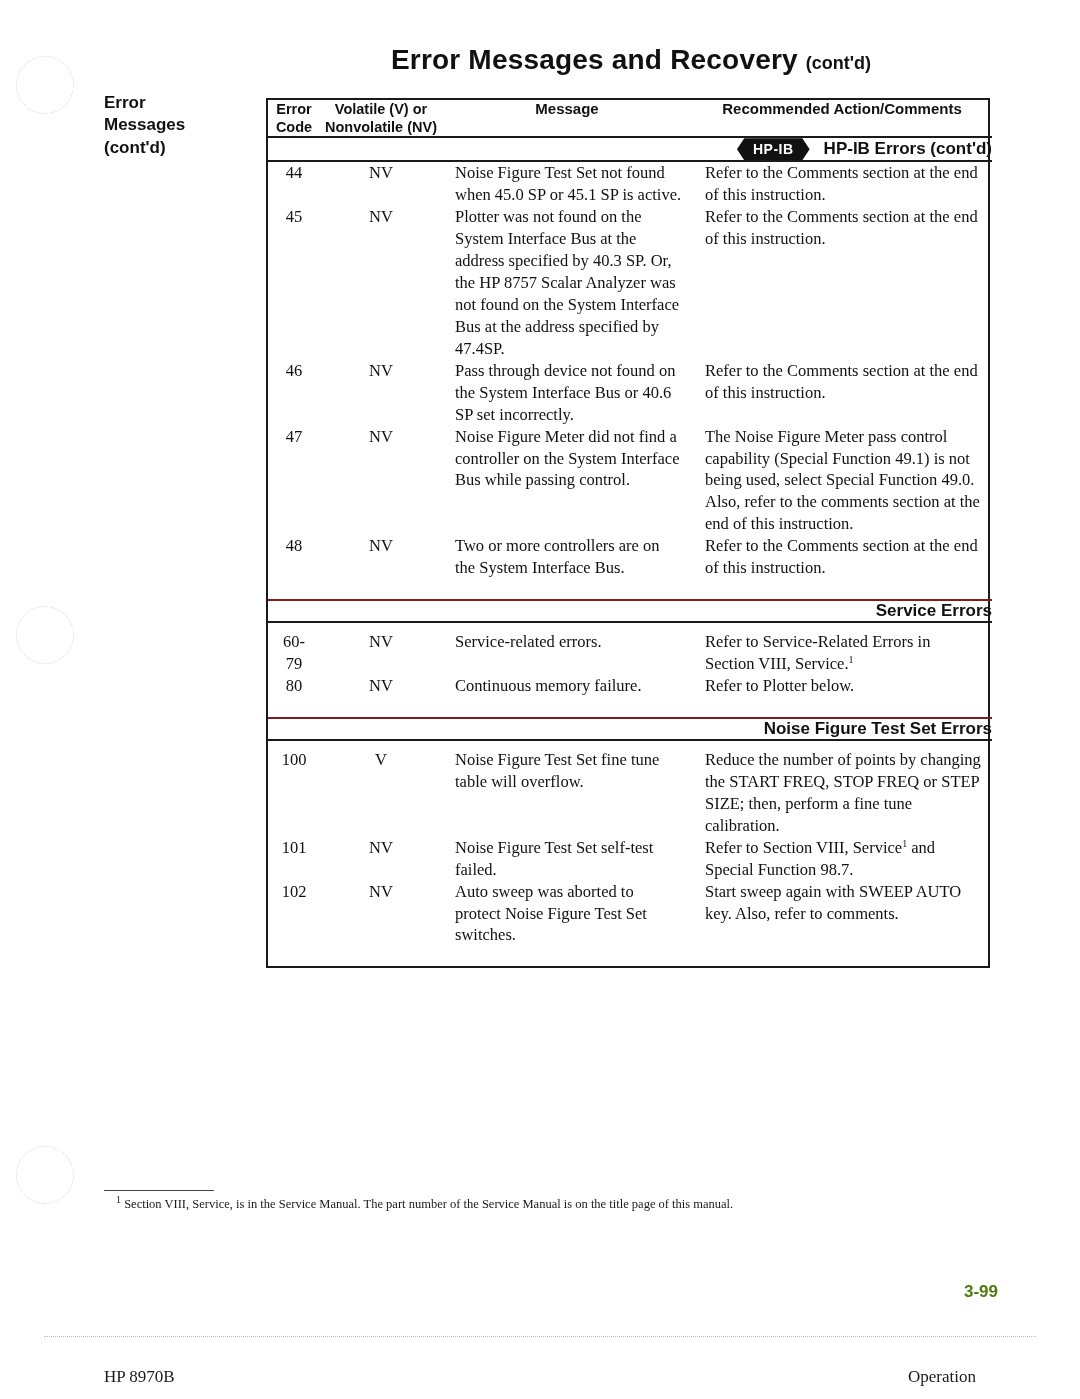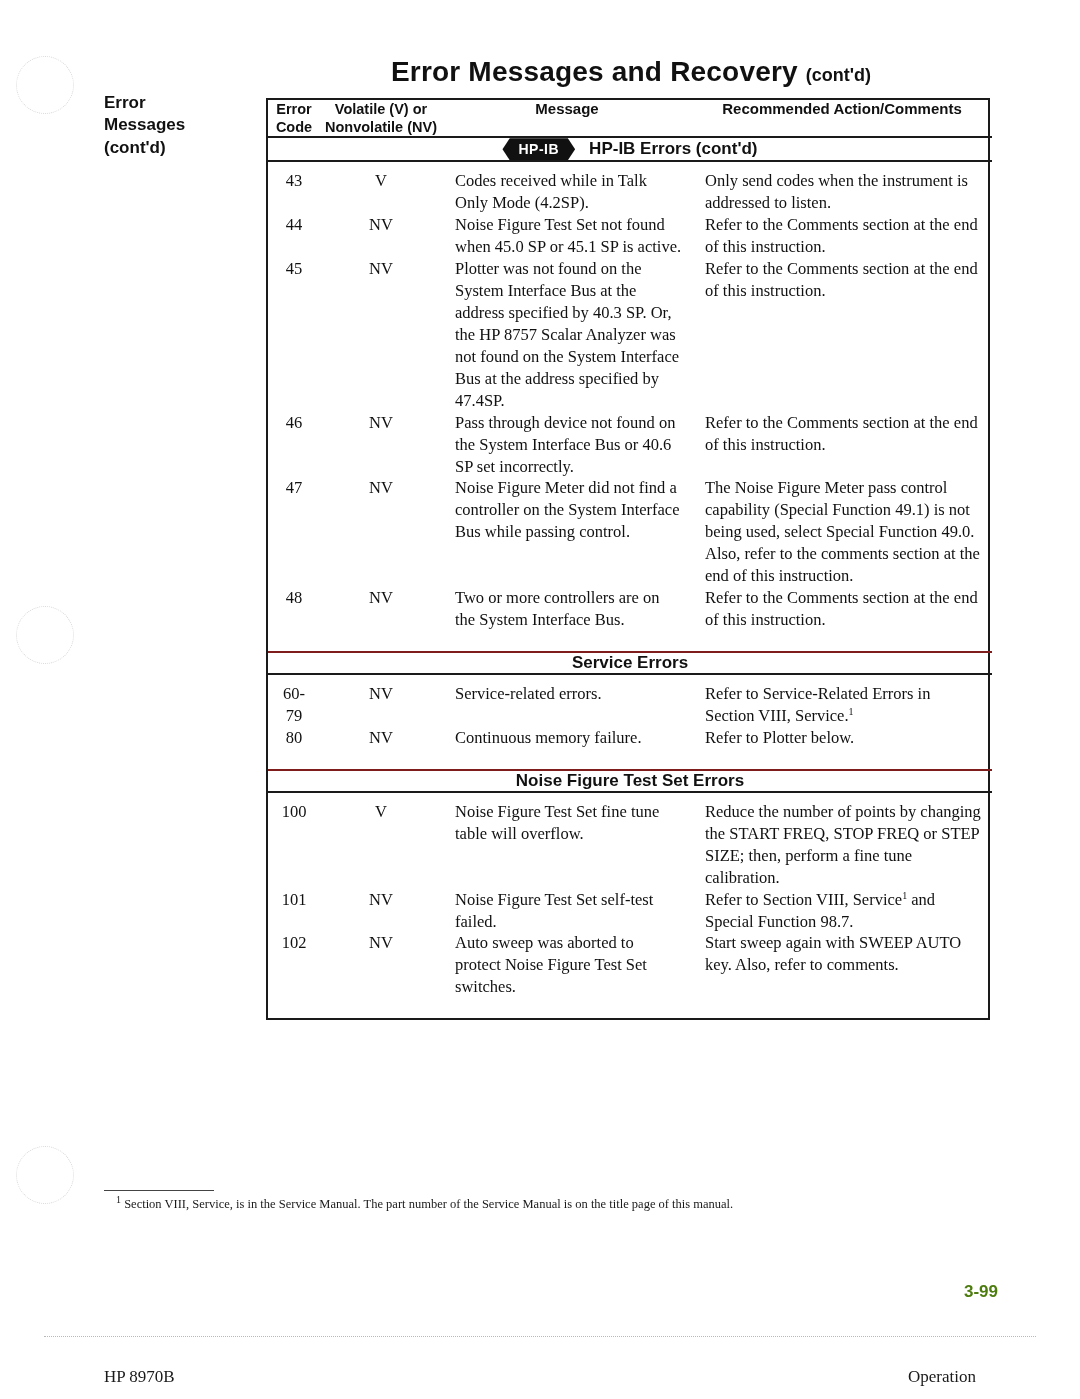--- a/index.html
+++ b/index.html
@@ -26,21 +26,21 @@
     left: 16px;
   }
   .punch.p1 { top: 56px; }
   .punch.p2 { top: 606px; }
   .punch.p3 { top: 1146px; }
 
   
   .page-title {
     position: absolute;
     left: 266px;
-    top: 56px;
+    top: 44px;
     width: 730px;
     text-align: center;
     font-family: "Liberation Sans", sans-serif;
     font-weight: bold;
     font-size: 28px;
     letter-spacing: 0.2px;
     color: #111;
   }
   .page-title .contd {
     font-size: 18px;
@@ -99,21 +99,21 @@
     text-align: center;
     vertical-align: middle;
     padding: 11px 4px 11px 4px;
     color: #111;
   }
   .hdr { border-bottom: 2px solid #1a1a1a; }
   .hdr td.h-msg, .hdr td.h-act { font-size: 15px; }
 
   
   .band td {
-    text-align: center;
+    text-align: right;
     vertical-align: middle;
     font-family: "Liberation Sans", sans-serif;
     font-weight: bold;
     font-size: 17px;
     padding: 12px 0 12px 0;
     color: #111;
   }
   .band { border-bottom: 2px solid #1a1a1a; }
   .band.top-rule { border-top: 2px solid #7f1d1d; }
 
@@ -240,26 +240,20 @@
           <td class="sep-r"><span>Volatile (V) or</span><br><span>Nonvolatile (NV)</span></td>
           <td class="h-msg sep-r-dot"><span>Message</span></td>
           <td class="h-act"><span>Recommended Action/Comments</span></td>
         </tr>
         <tr class="band">
           <td colspan="4"><span class="badge-line">
               <span class="hpib-badge">HP-IB</span>
               <span>HP-IB Errors (cont'd)</span>
             </span></td>
         </tr>
-        <tr class="drow first-in-block">
-          <td class="d-code sep-r-dot">43</td>
-          <td class="d-vol sep-r">V</td>
-          <td class="d-msg sep-r-dot">Codes received while in Talk Only Mode (4.2SP).</td>
-          <td class="d-act">Only send codes when the instrument is addressed to listen.</td>
-        </tr>
         <tr class="drow">
           <td class="d-code sep-r-dot">44</td>
           <td class="d-vol sep-r">NV</td>
           <td class="d-msg sep-r-dot">Noise Figure Test Set not found when 45.0 SP or 45.1 SP is active.</td>
           <td class="d-act">Refer to the Comments section at the end of this instruction.</td>
         </tr>
         <tr class="drow">
           <td class="d-code sep-r-dot">45</td>
           <td class="d-vol sep-r">NV</td>
           <td class="d-msg sep-r-dot">Plotter was not found on the System Interface Bus at the address specified by 40.3 SP. Or, the HP 8757 Scalar Analyzer was not found on the System Interface Bus at the address specified by 47.4SP.</td>

